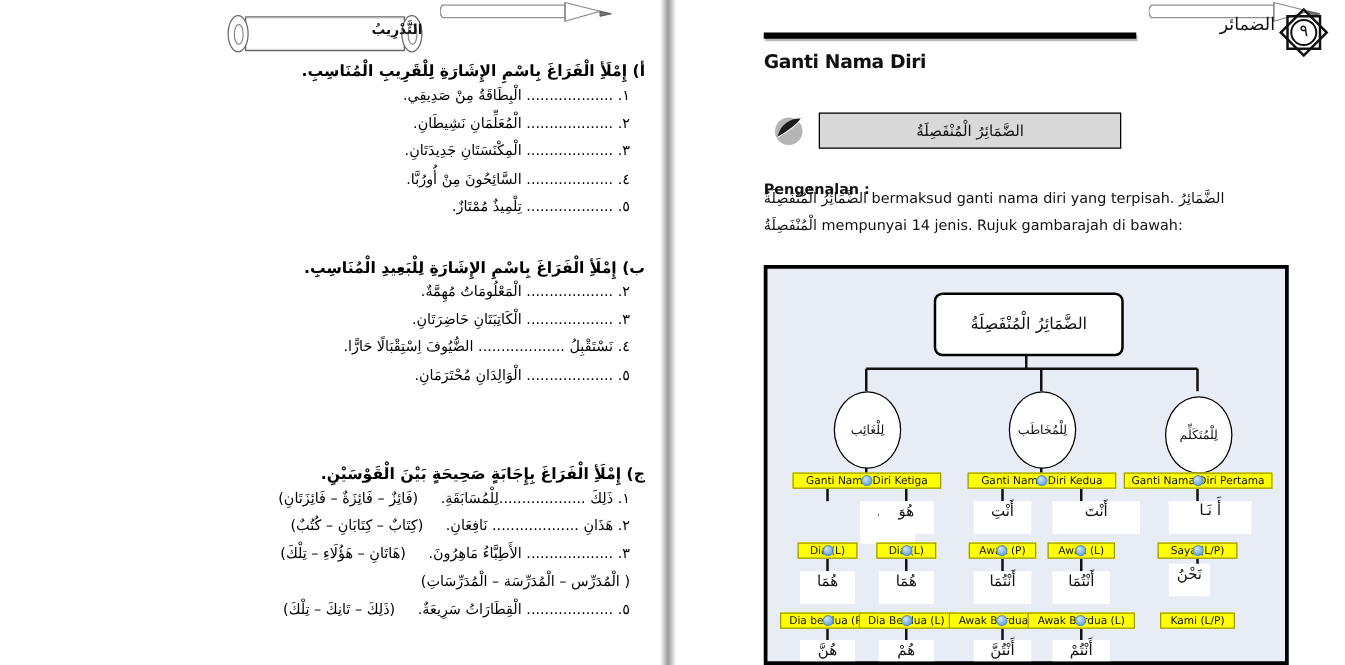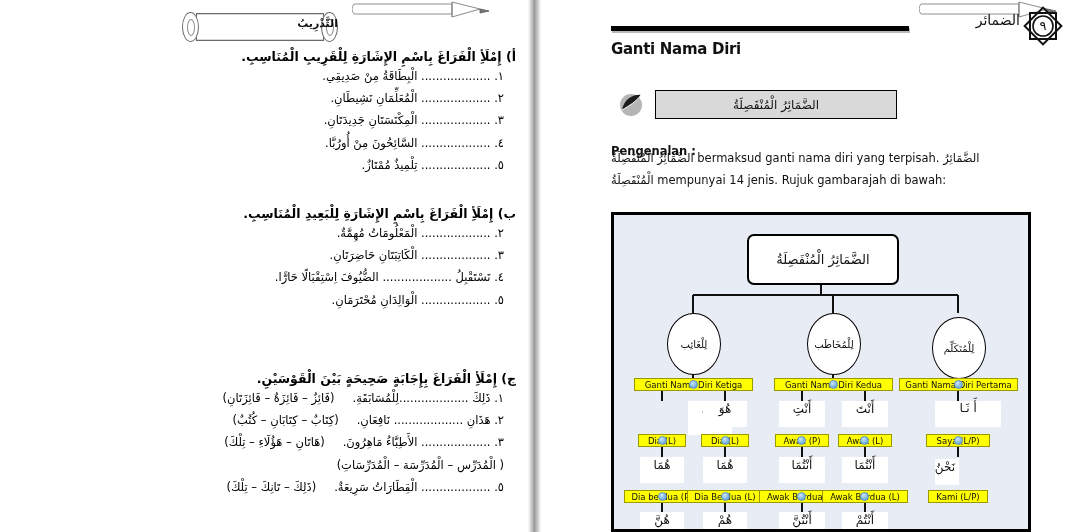--- a/index.html
+++ b/index.html
@@ -323,21 +323,21 @@
     <div class="cmark" style="left:44px;top:221px;"></div>
 
     <div class="arbox" style="left:89px;top:186px;width:44px;height:26px;">هُوَ</div>
     <div class="tagbox" style="left:87px;top:219px;width:48px;height:13px;">Dia (L)</div>
     <div class="cmark" style="left:107px;top:221px;"></div>
 
     <div class="arbox" style="left:165px;top:186px;width:46px;height:26px;">أَنْتِ</div>
     <div class="tagbox" style="left:161px;top:219px;width:54px;height:13px;">Awak (P)</div>
     <div class="cmark" style="left:183px;top:221px;"></div>
 
-    <div class="arbox" style="left:228px;top:186px;width:46px;height:26px;">أَنْتَ</div>
+    <div class="arbox" style="left:228px;top:186px;width:70px;height:26px;">أَنْتَ</div>
     <div class="tagbox" style="left:224px;top:219px;width:54px;height:13px;">Awak (L)</div>
     <div class="cmark" style="left:246px;top:221px;"></div>
 
     <div class="arbox" style="left:321px;top:186px;width:66px;height:26px;font-family:Liberation Mono, monospace;">أَنَا</div>
     <div class="tagbox" style="left:312px;top:219px;width:64px;height:13px;">Saya (L/P)</div>
     <div class="cmark" style="left:340px;top:221px;"></div>
 
     <div class="arbox" style="left:26px;top:242px;width:44px;height:26px;">هُمَا</div>
     <div class="tagbox" style="left:10px;top:275px;width:76px;height:13px;">Dia berdua (P)</div>
     <div class="cmark" style="left:44px;top:277px;"></div>
@@ -347,21 +347,21 @@
     <div class="cmark" style="left:107px;top:277px;"></div>
 
     <div class="arbox" style="left:165px;top:242px;width:46px;height:26px;">أَنْتُمَا</div>
     <div class="tagbox" style="left:145px;top:275px;width:86px;height:13px;">Awak Berdua (P)</div>
     <div class="cmark" style="left:183px;top:277px;"></div>
 
     <div class="arbox" style="left:228px;top:242px;width:46px;height:26px;">أَنْتُمَا</div>
     <div class="tagbox" style="left:208px;top:275px;width:86px;height:13px;">Awak Berdua (L)</div>
     <div class="cmark" style="left:246px;top:277px;"></div>
 
-    <div class="arbox" style="left:321px;top:244px;width:24px;height:26px;">نَحْنُ</div>
+    <div class="arbox" style="left:321px;top:236px;width:33px;height:26px;">نَحْنُ</div>
     <div class="tagbox" style="left:314px;top:275px;width:60px;height:13px;">Kami (L/P)</div>
 
     <div class="arbox" style="left:26px;top:297px;width:44px;height:26px;">هُنَّ</div>
     <div class="arbox" style="left:89px;top:297px;width:44px;height:26px;">هُمْ</div>
     <div class="arbox" style="left:165px;top:297px;width:46px;height:26px;">أَنْتُنَّ</div>
     <div class="arbox" style="left:228px;top:297px;width:46px;height:26px;">أَنْتُمْ</div>
   </div>
 </div>
 
 </body></html>

